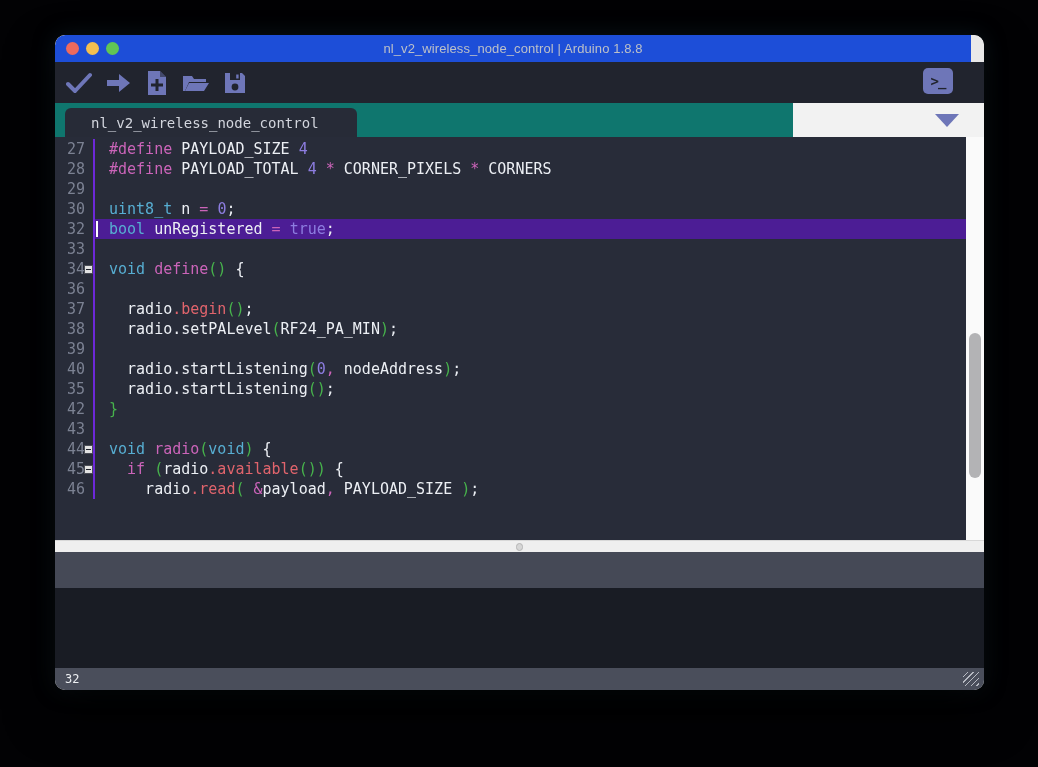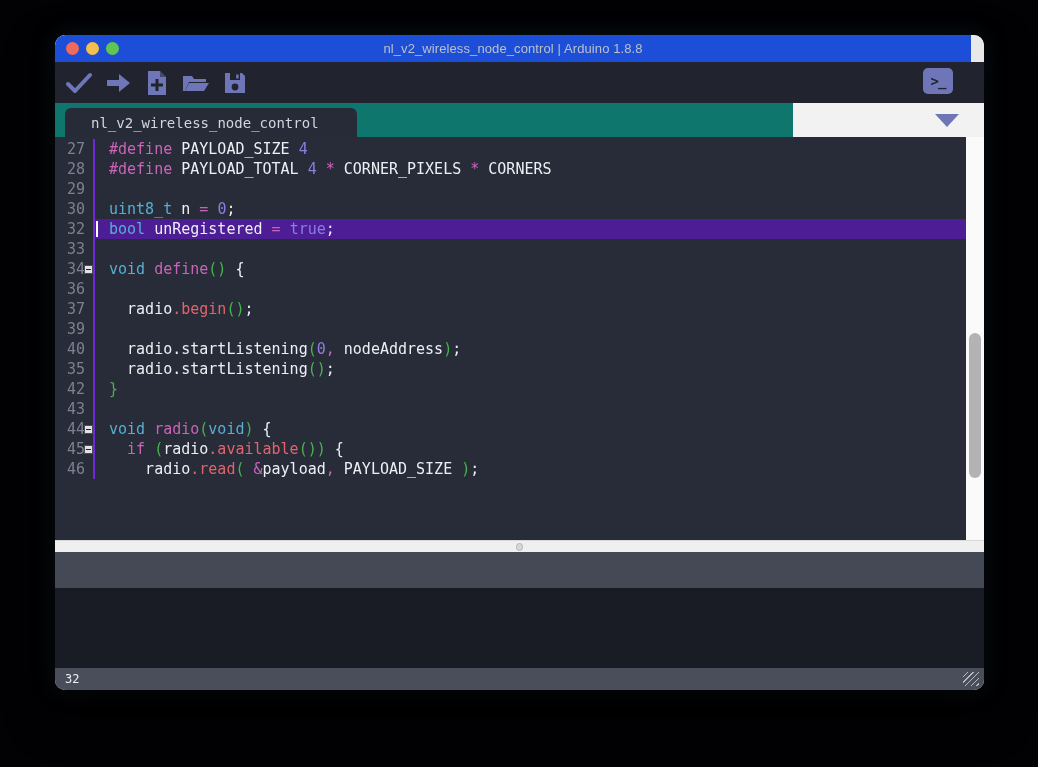--- a/index.html
+++ b/index.html
@@ -164,20 +164,21 @@
   <div class="editor" id="editor">
       <div class="line"><span class="num">27</span><span class="code"><span class="tok-pink">#define</span><span class="tok-plain"> PAYLOAD_SIZE </span><span class="tok-purple">4</span></span></div>
       <div class="line"><span class="num">28</span><span class="code"><span class="tok-pink">#define</span><span class="tok-plain"> PAYLOAD_TOTAL </span><span class="tok-purple">4</span><span class="tok-plain"> </span><span class="tok-pink">*</span><span class="tok-plain"> CORNER_PIXELS </span><span class="tok-pink">*</span><span class="tok-plain"> CORNERS</span></span></div>
       <div class="line"><span class="num">29</span><span class="code"></span></div>
       <div class="line"><span class="num">30</span><span class="code"><span class="tok-cyan">uint8_t</span><span class="tok-plain"> n </span><span class="tok-pink">=</span><span class="tok-plain"> </span><span class="tok-purple">0</span><span class="tok-plain">;</span></span></div>
       <div class="line current"><span class="num">32</span><span class="code"><span class="tok-cyan">bool</span><span class="tok-plain"> unRegistered </span><span class="tok-pink">=</span><span class="tok-plain"> </span><span class="tok-purple">true</span><span class="tok-plain">;</span><span class="caret"></span></span></div>
       <div class="line"><span class="num">33</span><span class="code"></span></div>
       <div class="line"><span class="num">34</span><span class="fold"></span><span class="code"><span class="tok-cyan">void</span><span class="tok-plain"> </span><span class="tok-pink">define</span><span class="tok-green">()</span><span class="tok-plain"> {</span></span></div>
       <div class="line"><span class="num">36</span><span class="code"></span></div>
       <div class="line"><span class="num">37</span><span class="code"><span class="tok-plain">  radio</span><span class="tok-red">.begin</span><span class="tok-green">()</span><span class="tok-plain">;</span></span></div>
+      <div class="line"><span class="num">38</span><span class="code"><span class="tok-plain">  radio.setPALevel</span><span class="tok-green">(</span><span class="tok-plain">RF24_PA_MIN</span><span class="tok-green">)</span><span class="tok-plain">;</span></span></div>
       <div class="line"><span class="num">39</span><span class="code"></span></div>
       <div class="line"><span class="num">40</span><span class="code"><span class="tok-plain">  radio.startListening</span><span class="tok-green">(</span><span class="tok-purple">0</span><span class="tok-pink">,</span><span class="tok-plain"> nodeAddress</span><span class="tok-green">)</span><span class="tok-plain">;</span></span></div>
       <div class="line"><span class="num">35</span><span class="code"><span class="tok-plain">  radio.startListening</span><span class="tok-green">()</span><span class="tok-plain">;</span></span></div>
       <div class="line"><span class="num">42</span><span class="code"><span class="tok-green">}</span></span></div>
       <div class="line"><span class="num">43</span><span class="code"></span></div>
       <div class="line"><span class="num">44</span><span class="fold"></span><span class="code"><span class="tok-cyan">void</span><span class="tok-plain"> </span><span class="tok-pink">radio</span><span class="tok-green">(</span><span class="tok-cyan">void</span><span class="tok-green">)</span><span class="tok-plain"> {</span></span></div>
       <div class="line"><span class="num">45</span><span class="fold"></span><span class="code"><span class="tok-plain">  </span><span class="tok-pink">if</span><span class="tok-plain"> </span><span class="tok-green">(</span><span class="tok-plain">radio</span><span class="tok-red">.available</span><span class="tok-green">())</span><span class="tok-plain"> {</span></span></div>
       <div class="line"><span class="num">46</span><span class="code"><span class="tok-plain">    radio</span><span class="tok-red">.read</span><span class="tok-green">(</span><span class="tok-plain"> </span><span class="tok-pink">&amp;</span><span class="tok-plain">payload</span><span class="tok-pink">,</span><span class="tok-plain"> PAYLOAD_SIZE </span><span class="tok-green">)</span><span class="tok-plain">;</span></span></div>
     </div>
 

